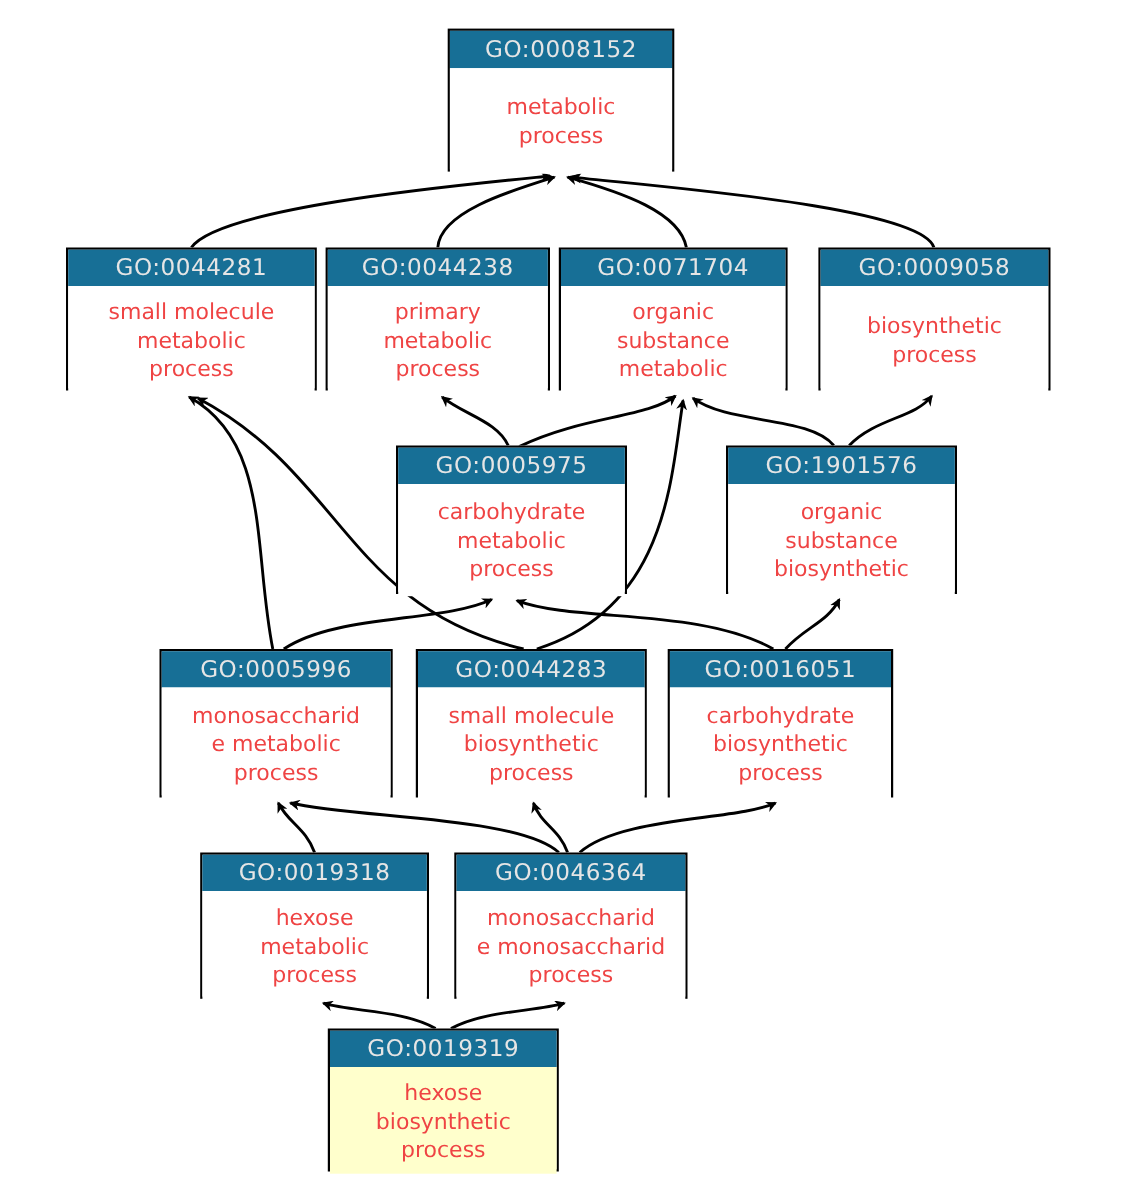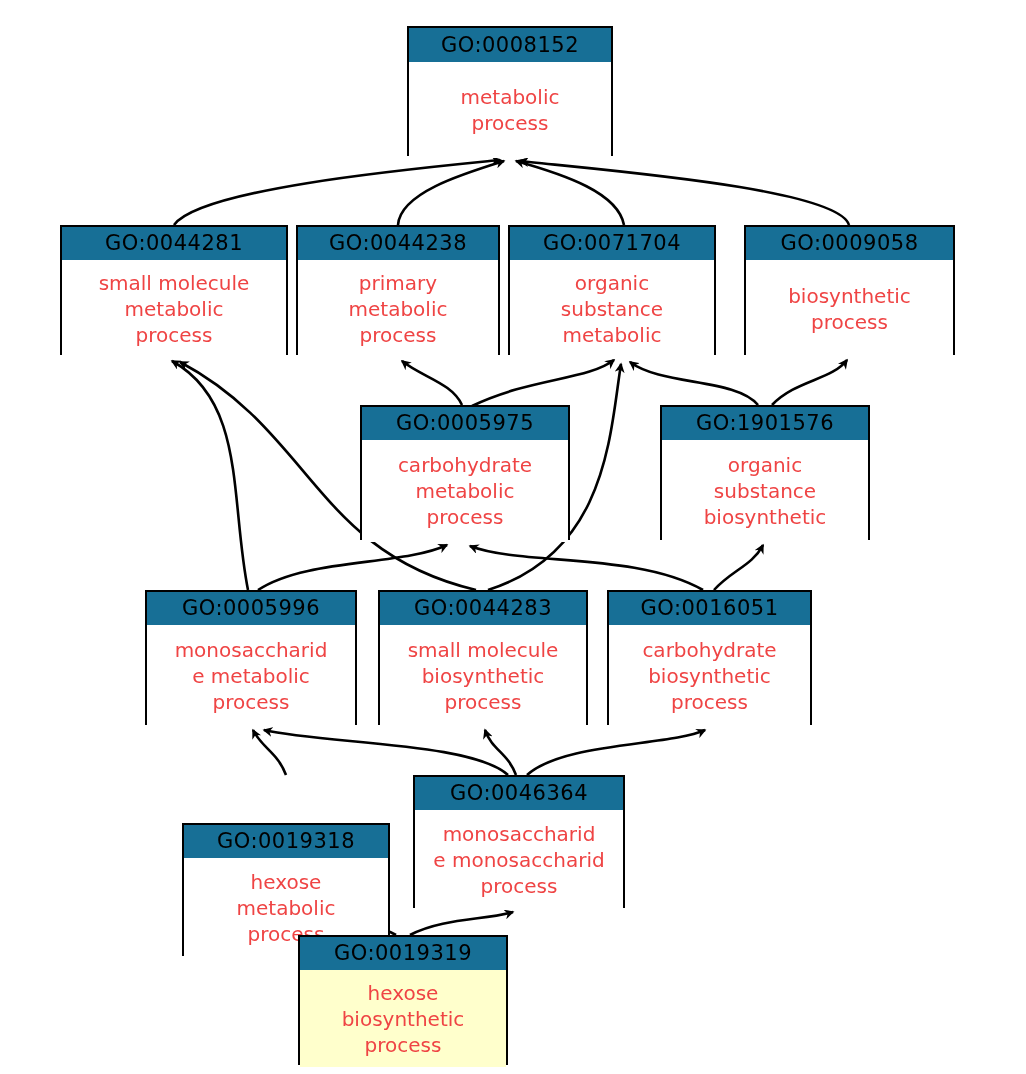--- a/index.html
+++ b/index.html
@@ -34,21 +34,21 @@
     background: #ffffff;
     cursor: pointer;
   }
   .go-node.highlighted .node-body {
     background: #ffffcc;
   }
   .node-header {
     box-sizing: border-box;
     width: 100%;
     background: #176f96;
-    color: #000000;
+    color: #e5e5e5;
     text-align: center;
     font-size: 21px;
     line-height: 33px;
     height: 33px;
     letter-spacing: 0.5px;
     overflow: hidden;
   }
   .node-body {
     box-sizing: border-box;
     width: 100%;
@@ -171,21 +171,21 @@
         </div>
       </div>
       <div class="go-node" style="left: 607px; top: 590px; width: 205px; height: 135px;">
         <div class="node-header" style="height: 33px; line-height: 33px;">GO:0016051</div>
         <div class="node-body" style="height: 102px;">
           <div class="node-line">carbohydrate</div>
           <div class="node-line">biosynthetic</div>
           <div class="node-line">process</div>
         </div>
       </div>
-      <div class="go-node" style="left: 182px; top: 775px; width: 208px; height: 133px; margin-top: 48px;">
+      <div class="go-node" style="left: 182px; top: 775px; width: 208px; height: 133px;">
         <div class="node-header" style="height: 33px; line-height: 33px;">GO:0019318</div>
         <div class="node-body" style="height: 100px;">
           <div class="node-line">hexose</div>
           <div class="node-line">metabolic</div>
           <div class="node-line">process</div>
         </div>
       </div>
       <div class="go-node" style="left: 413px; top: 775px; width: 212px; height: 133px;">
         <div class="node-header" style="height: 33px; line-height: 33px;">GO:0046364</div>
         <div class="node-body" style="height: 100px;">

